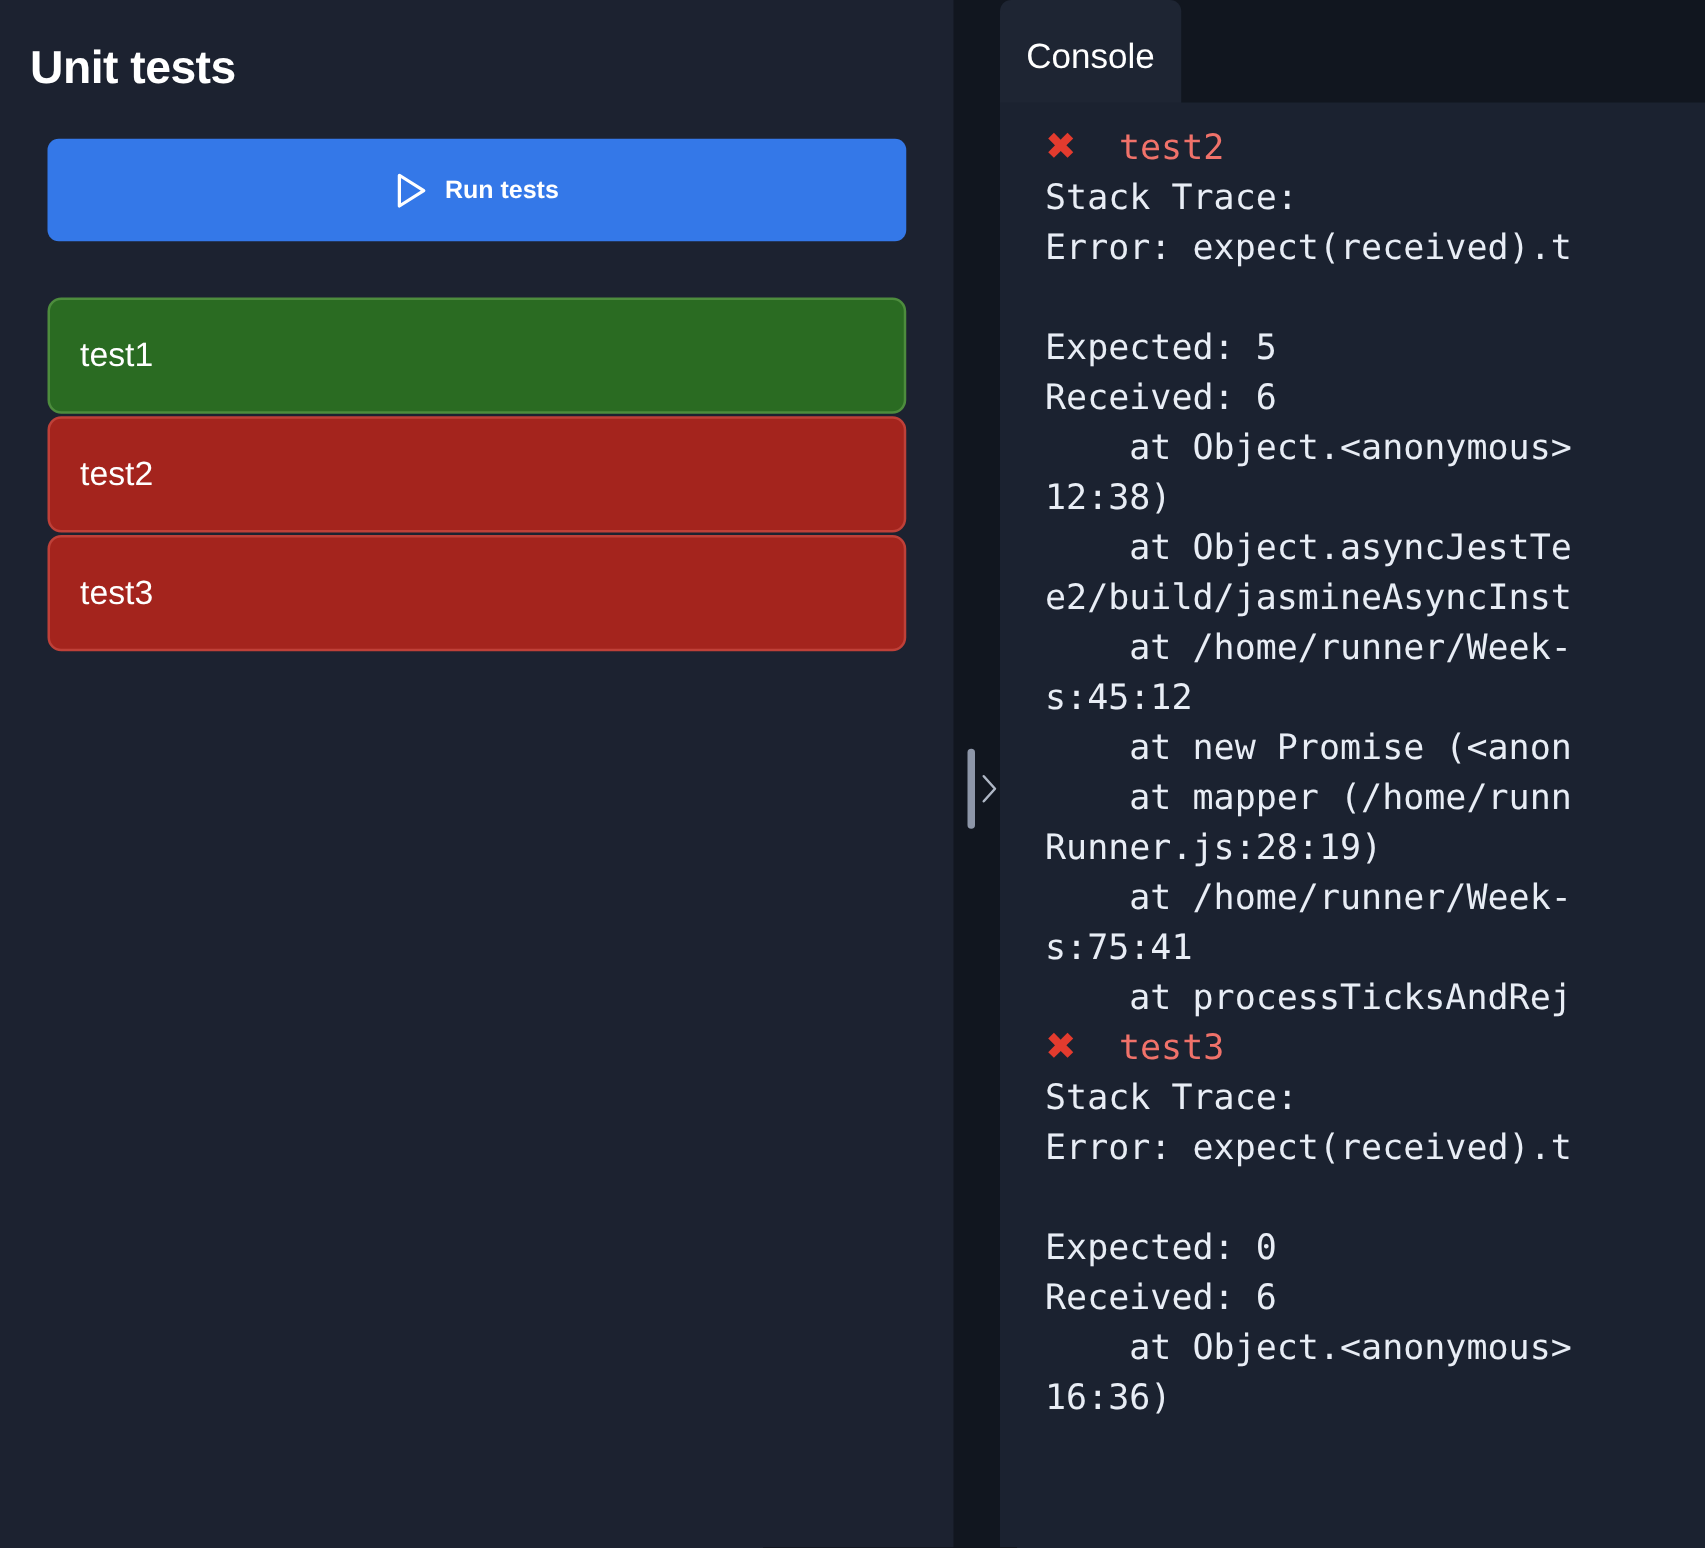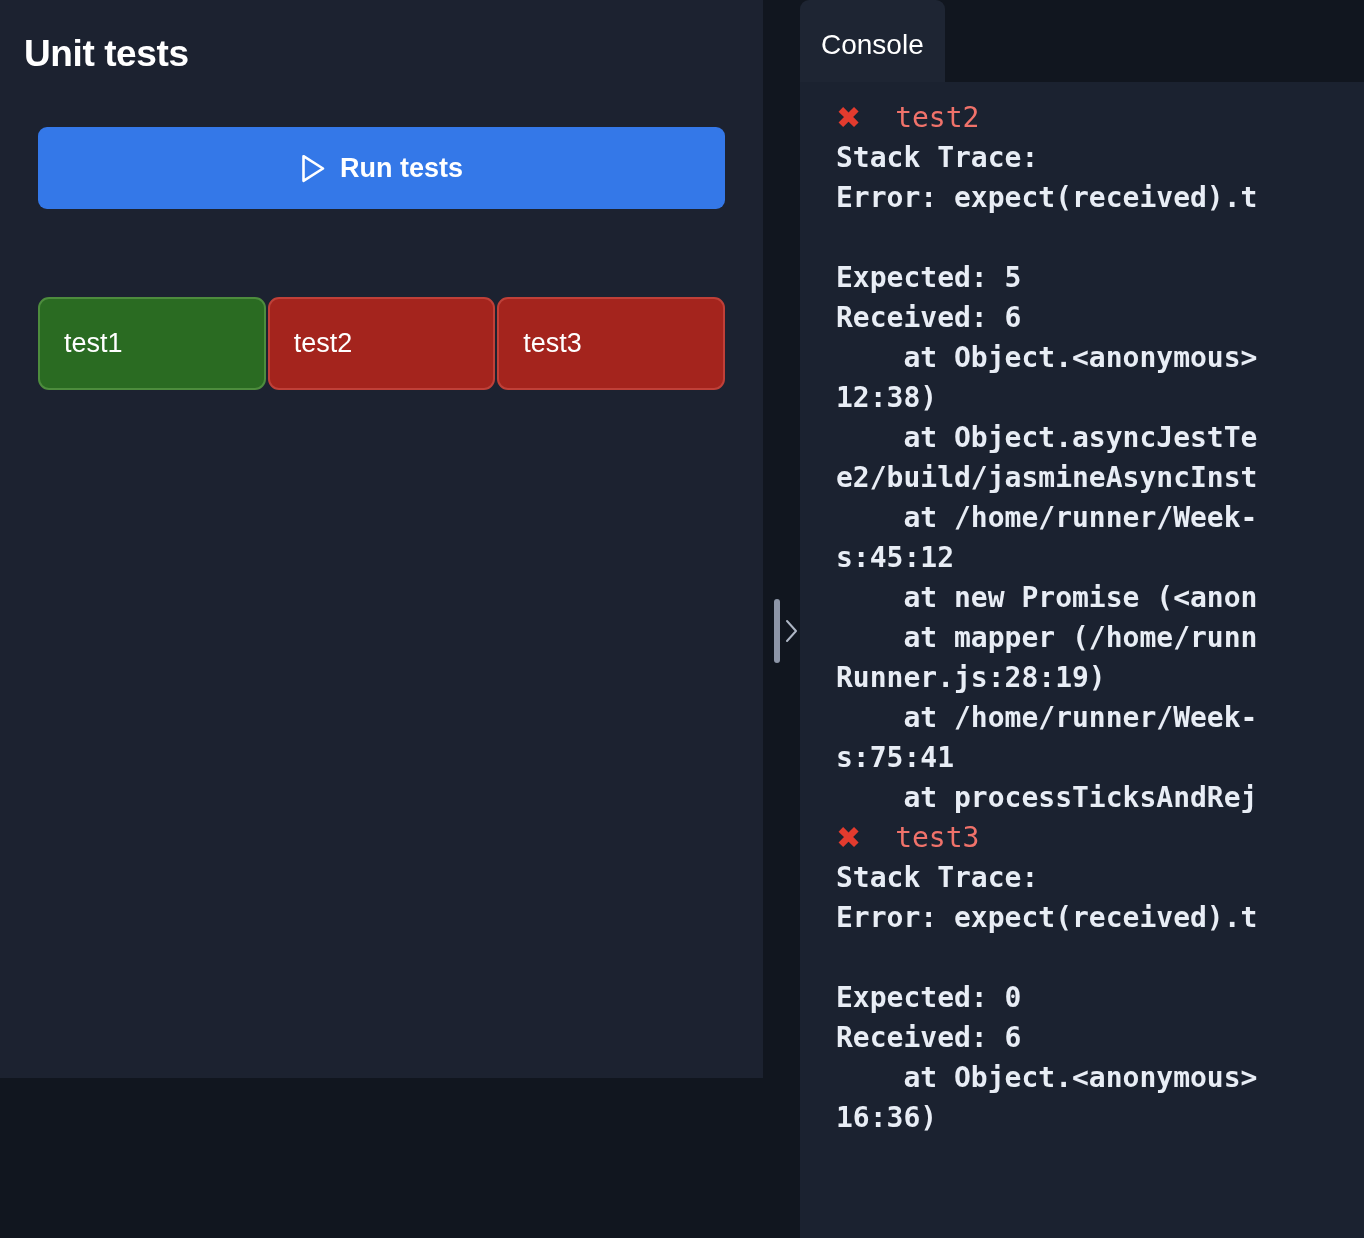--- a/index.html
+++ b/index.html
@@ -16,61 +16,61 @@
     position: relative;
     width: 1364px;
     height: 1238px;
     display: flex;
     background: #11161f;
   }
 
   
   #left-panel {
     width: 763px;
-    height: 1078px;
+    height: 1238px;
     background: #1c2230;
     flex: 0 0 763px;
     padding: 0 38px;
     overflow: hidden;
     position: relative;
   }
 
   #page-title {
     color: #ffffff;
     font-size: 37px;
     font-weight: 700;
     letter-spacing: -0.4px;
     margin-top: 33px;
     margin-left: -14px;
   }
 
   #run-tests-button {
-    margin-top: 52px;
+    margin-top: 36px;
     width: 687px;
     height: 82px;
     background: #3478e8;
     border: none;
     border-radius: 9px;
     color: #ffffff;
     font-family: "Liberation Sans", sans-serif;
-    font-size: 27px;
+    font-size: 20px;
     font-weight: 700;
     display: flex;
     align-items: center;
     justify-content: center;
     gap: 13px;
     cursor: pointer;
   }
 
   #play-icon { display: block; }
 
   #test-list {
-    margin-top: 88px;
-    display: flex;
-    flex-direction: row;
+    margin-top: 45px;
+    display: flex;
+    flex-direction: column;
     gap: 2px;
   }
 
   .test-item {
     width: 687px;
     height: 93px;
     border-radius: 11px;
     display: flex;
     align-items: center;
     padding-left: 24px;
@@ -179,21 +179,21 @@
   .fail-mark {
     color: #e33b2e;
     font-size: 30px;
     font-weight: 700;
     line-height: 1;
     font-family: "DejaVu Sans", sans-serif;
   }
 
   .console-test-name { color: #f0726a; }
 
-  .console-line { white-space: pre; font-weight: bold; }
+  .console-line { white-space: pre; }
   .console-blank { height: 40px; }
 </style>
 </head>
 <body>
 
 <div id="app">
 
   <div id="left-panel">
 
     <h1 id="page-title">Unit tests</h1>

